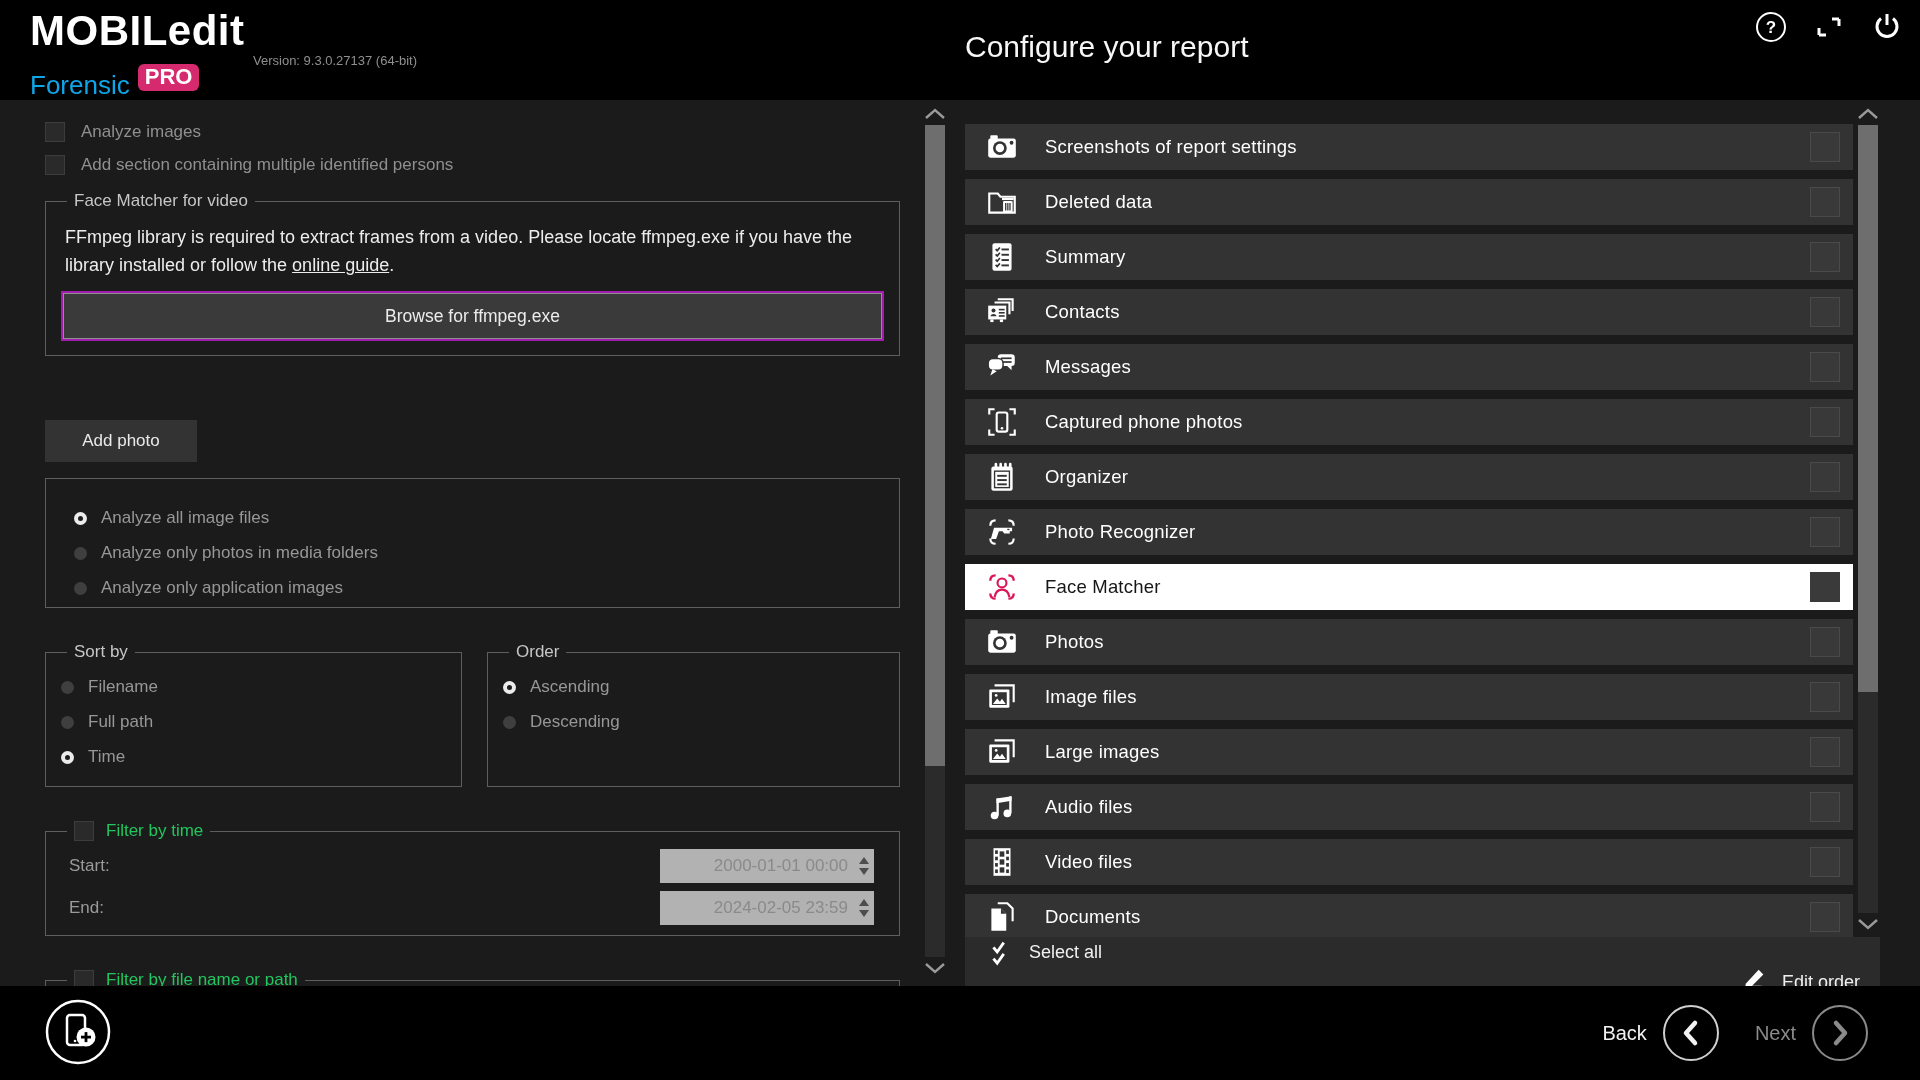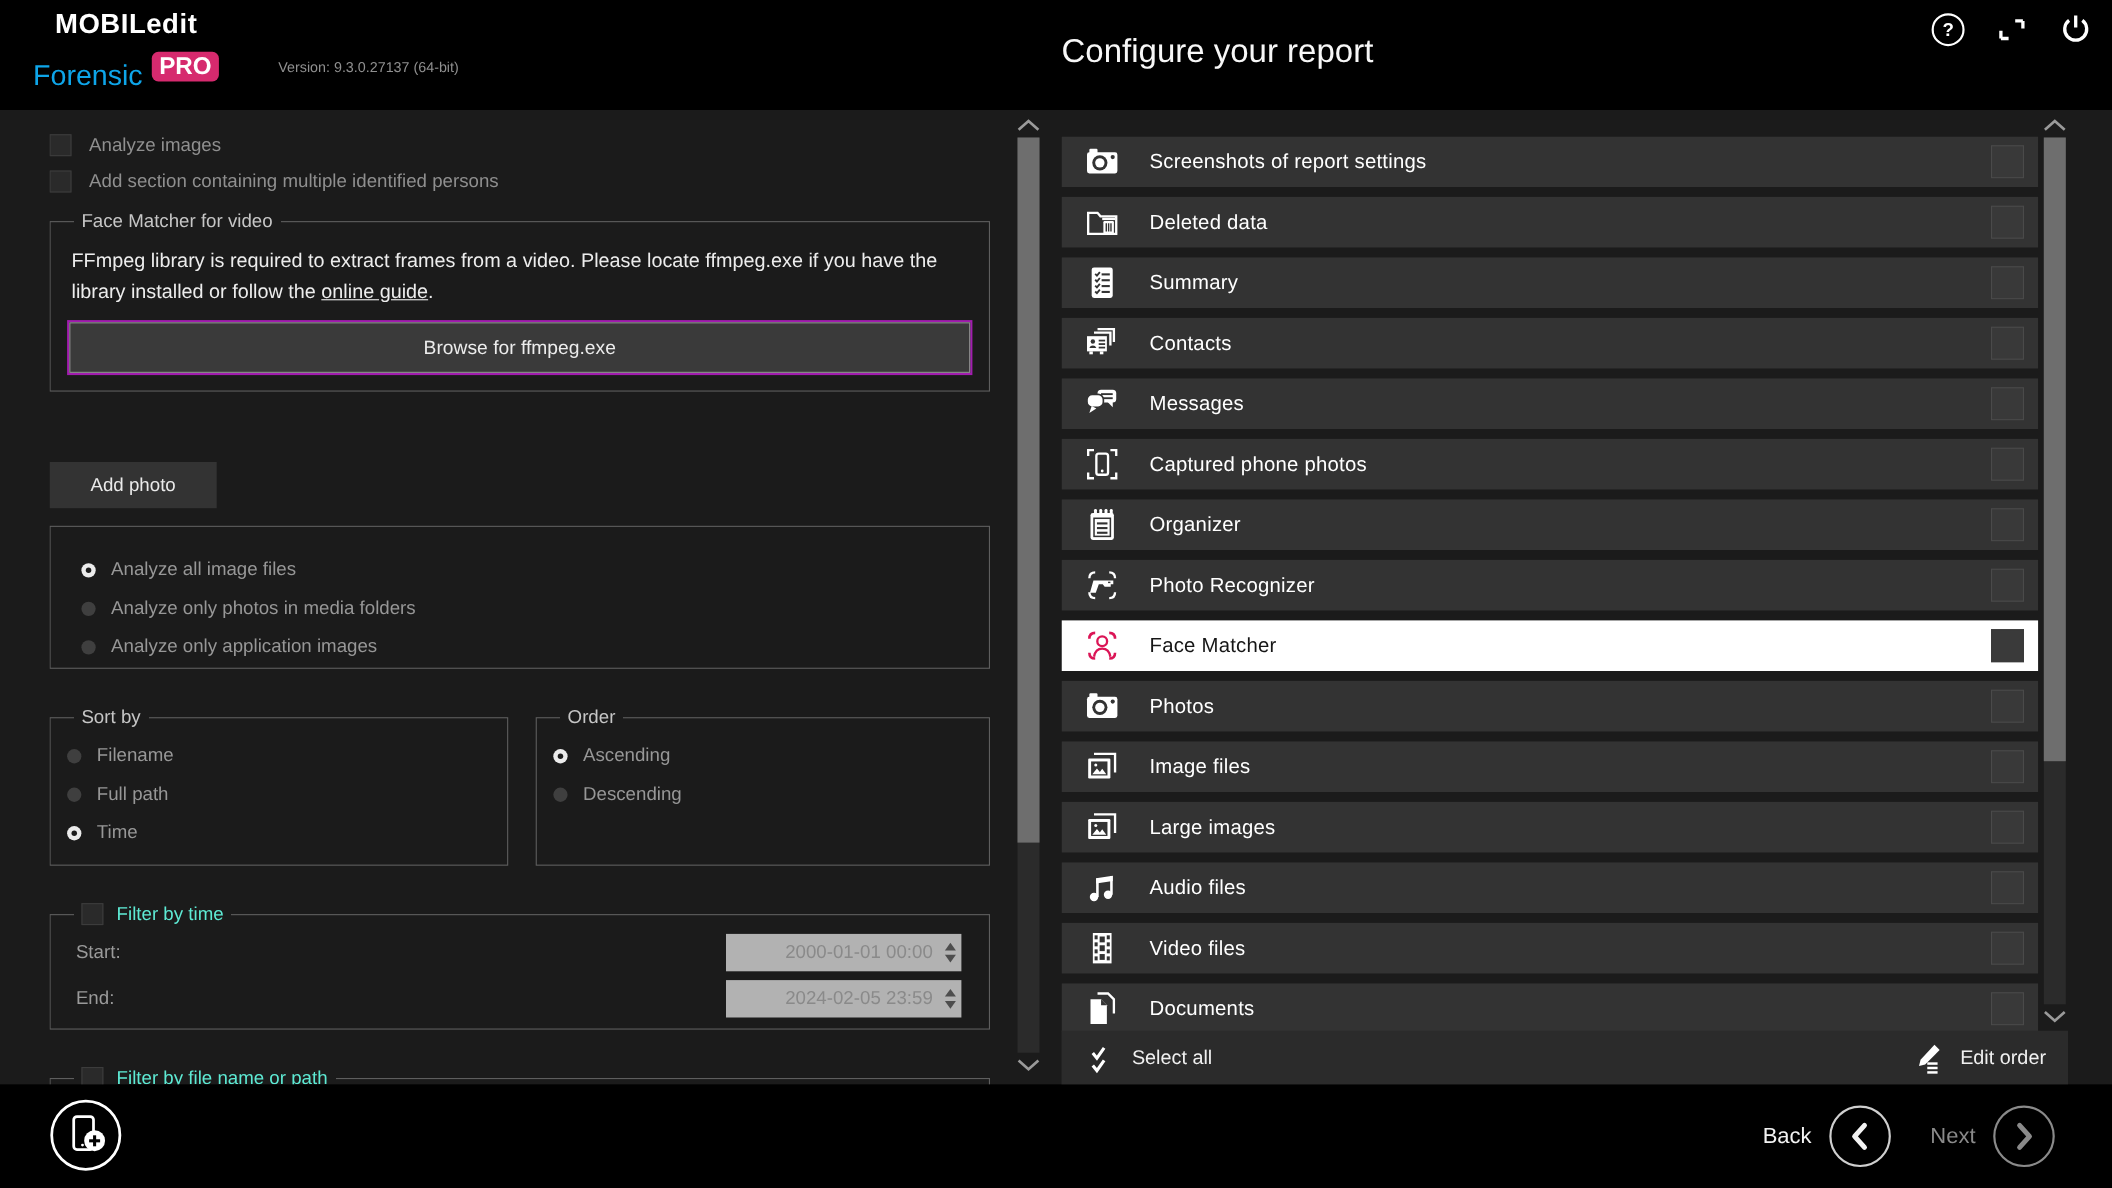--- a/index.html
+++ b/index.html
@@ -2,21 +2,21 @@
 <html><head>
 <meta charset="utf-8">
 <style>
   html,body{margin:0;padding:0;background:#000;}
   #app{position:relative;width:1920px;height:1080px;background:#000;overflow:hidden;
        font-family:"Liberation Sans","DejaVu Sans",sans-serif;color:#fff;}
 
   
   .topbar{position:absolute;top:0;left:0;right:0;height:100px;background:#000;}
   .logo{position:absolute;left:30px;top:10px;line-height:1;}
-  .logo-line1{font-size:25px;font-weight:700;letter-spacing:.5px;color:#fff;text-align:center;}
+  .logo-line1{font-size:42px;font-weight:700;letter-spacing:.5px;color:#fff;}
   .logo-line2{margin-top:4px;display:flex;align-items:center;gap:8px;}
   .logo-forensic{font-size:26px;color:#0ea5e9;font-weight:500;margin-top:16px;}
   .logo-badge{font-size:22px;font-weight:700;color:#fff;background:#d62a6e;border-radius:6px;padding:2px 7px 3px;}
   .version{position:absolute;left:253px;top:53px;font-size:13px;color:#8f8f8f;}
   .page-title{position:absolute;left:965px;top:30px;font-size:30px;font-weight:400;color:#f7f7f7;}
   .top-icons{position:absolute;right:16px;top:10px;display:flex;gap:24px;align-items:center;}
   .top-icons .tico{width:34px;height:34px;display:block;}
   .top-icons svg{width:100%;height:100%;}
 
   
@@ -24,21 +24,21 @@
 
   
   .left-content{position:absolute;left:45px;top:20px;width:855px;height:866px;overflow:hidden;
                 color:#9a9a9a;font-size:17px;box-sizing:border-box;}
   .check-row{display:flex;align-items:center;gap:16px;height:24px;margin-bottom:9px;}
   .cb{width:20px;height:20px;background:#2a2a2a;border:1px solid #3c3c3c;box-sizing:border-box;flex:none;}
   .check-label{color:#8f8f8f;}
 
   fieldset{border:1px solid #5e5e5e;margin:0;padding:0 15px 14px;box-sizing:border-box;}
   legend{font-size:17px;color:#c6c6c6;padding:0 7px;margin-left:6px;}
-  legend.with-cb{display:flex;align-items:center;gap:12px;color:#5eead4;}
+  legend.with-cb{display:flex;align-items:center;gap:12px;color:#22c55e;}
 
   .fm-fieldset{margin-top:14px;}
   .fm-desc{margin:12px 4px 0;color:#ededed;font-size:18px;line-height:28px;max-width:812px;}
   .guide-link{color:#ededed;text-decoration:underline;cursor:pointer;}
   .red-wrap{margin-top:12px;border:2px solid #a21caf;}
   .browse-btn{display:flex;align-items:center;justify-content:center;height:46px;width:100%;
               box-sizing:border-box;background:#3a3a3a;border:1px solid #8f8f8f;color:#ececec;font-size:17.5px;cursor:pointer;}
 
   .add-photo{margin-top:64px;width:152px;height:42px;background:#333;border:none;color:#eaeaea;
              font-size:17px;font-family:inherit;cursor:pointer;}
@@ -86,21 +86,21 @@
   .section-row .icon svg{width:34px;height:34px;display:block;}
   .row-label{margin-left:26px;font-size:18.5px;color:#fff;letter-spacing:.2px;}
   .row-check{margin-left:auto;width:30px;height:30px;background:#393939;border:1px solid #4a4a4a;
              box-sizing:border-box;flex:none;cursor:pointer;}
   .section-row.selected{background:#fff;}
   .section-row.selected .row-label{color:#161616;}
   .section-row.selected .row-check{background:#3a3a3a;border-color:#3a3a3a;}
 
   
   .right-actions{position:absolute;left:965px;top:837px;width:915px;height:49px;background:#2b2b2b;
-                 display:flex;align-items:center;padding:0 20px;box-sizing:border-box;}
+                 display:flex;align-items:flex-start;padding:0 20px;box-sizing:border-box;flex-direction:column;}
   .action-item{display:flex;align-items:center;gap:14px;cursor:pointer;}
   .action-item .aico{width:30px;height:30px;}
   .action-item .aico svg{width:100%;height:100%;}
   .action-label{font-size:18px;color:#f0f0f0;}
   .edit-order{margin-left:auto;}
 
   
   .bottombar{position:absolute;left:0;right:0;bottom:0;height:94px;background:#000;}
   .phone-add{position:absolute;left:44px;top:12px;width:68px;height:68px;cursor:pointer;}
   .phone-add svg{width:100%;height:100%;}

